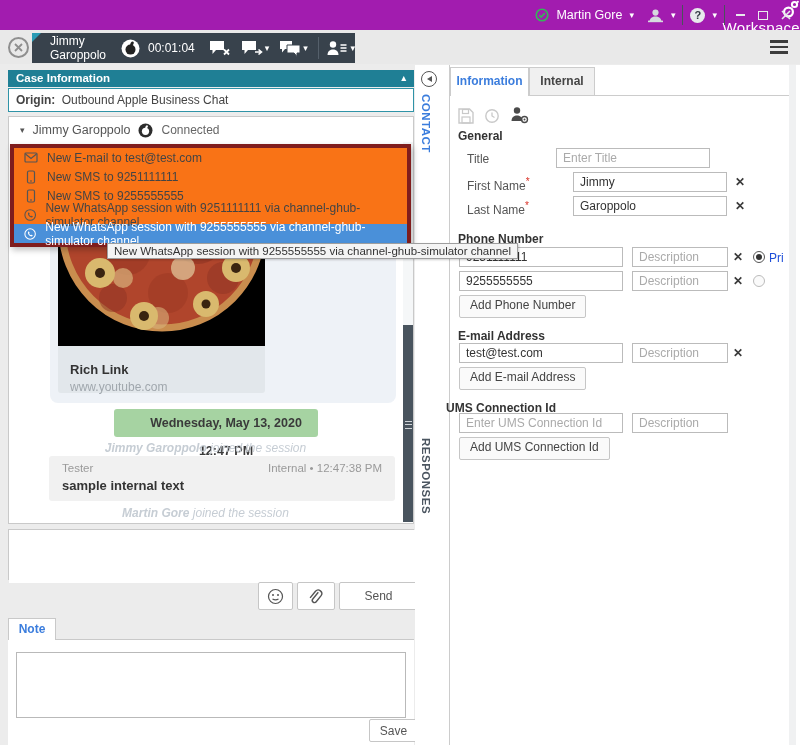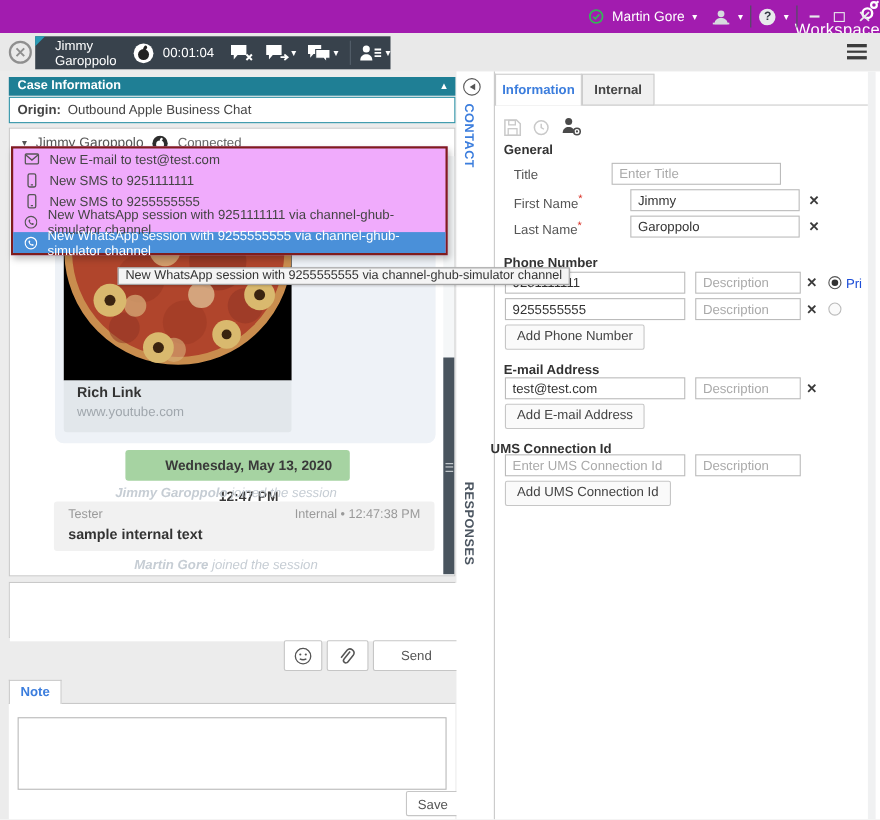--- a/index.html
+++ b/index.html
@@ -37,41 +37,41 @@
   .case-caret{position:absolute;right:8px;top:0;font-size:9px;}
   .origin-box{left:8px;top:88px;width:406px;height:24px;background:#fff;border:1px solid #2f93a7;box-sizing:border-box;
     line-height:22px;padding-left:7px;font-size:12px;color:#444;}
   .chat-panel{left:8px;top:116px;width:406px;height:408px;background:#fff;border:1px solid #c9c9c9;box-sizing:border-box;}
   .party-row{left:8px;top:118px;width:400px;height:24px;display:flex;align-items:center;gap:8px;padding-left:12px;color:#555;}
   .party-row .caret{color:#555;}
 
   .msg-container{left:50px;top:150px;width:346px;height:253px;background:#eef2f7;border-radius:8px;}
   .pizza-img{left:58px;top:158px;width:207px;height:188px;background:#000;border-radius:3px 3px 0 0;overflow:hidden;}
   .rich-footer{left:58px;top:346px;width:207px;height:47px;background:#e2e7eb;border-radius:0 0 3px 3px;
-    padding:3px 12px;box-sizing:border-box;}
+    padding:16px 12px;box-sizing:border-box;}
   .rich-title{font-size:13px;font-weight:bold;color:#333;}
   .rich-url{font-size:12px;color:#a0a7ad;margin-top:3px;}
 
   .date-badge{left:114px;top:409px;width:184px;height:28px;background:#a6d3a2;border-radius:3px;
     text-align:center;line-height:28px;font-size:12.5px;font-weight:bold;color:#3a3a3a;padding-left:20px;}
   .evt{left:8px;width:395px;text-align:center;font-style:italic;font-size:12px;color:#c6cdd4;}
   .evt b{font-weight:bold;}
   .int-bubble{left:49px;top:456px;width:346px;height:45px;background:#f1f1f1;border-radius:3px;}
   .int-sender{position:absolute;left:13px;top:6px;font-size:11.5px;color:#9a9a9a;}
   .int-meta{position:absolute;right:13px;top:6px;font-size:11.5px;color:#9a9a9a;}
   .int-text{position:absolute;left:13px;top:22px;font-size:13px;font-weight:600;color:#333;}
 
   .chat-scroll-track{left:403px;top:142px;width:10px;height:380px;background:#f5f7f8;}
   .chat-scroll-thumb{left:403px;top:325px;width:10px;height:197px;background:#49545e;}
   .thumb-grip{position:absolute;left:1.5px;top:96px;width:7px;height:6px;
     border-top:1px solid #cfd4d8;border-bottom:1px solid #cfd4d8;}
   .thumb-grip::after{content:"";position:absolute;left:0;top:2px;width:7px;height:1px;background:#cfd4d8;}
 
   
-  .menu{left:10px;top:133px;width:393px;background:#f0abfc;border:2px solid #7f1d1d;
+  .menu{left:10px;top:144px;width:393px;background:#f97316;border:4px solid #7f1d1d;
     box-shadow:2px 3px 6px rgba(0,0,0,.25);z-index:50;}
   .menu-item{height:19px;display:flex;align-items:center;gap:9px;padding-left:10px;font-size:12px;color:#444;cursor:default;}
   .menu-item.sel{background:#4a90d9;color:#fff;}
   .tooltip{left:107px;top:243px;background:#f4f4f4;border:1px solid #9e9e9e;padding:1px 6px;
     font-size:11.5px;color:#333;white-space:nowrap;z-index:60;box-shadow:1px 1px 2px rgba(0,0,0,.2);}
 
   
   .compose{left:8px;top:529px;width:406px;height:51px;background:#fff;border:1px solid #c9c9c9;box-sizing:border-box;}
   .compose textarea{width:100%;height:100%;border:none;resize:none;outline:none;font-family:inherit;}
   .sq-btn{background:#fff;border:1px solid #c6c6c6;border-radius:2px;display:flex;align-items:center;justify-content:center;cursor:default;}

